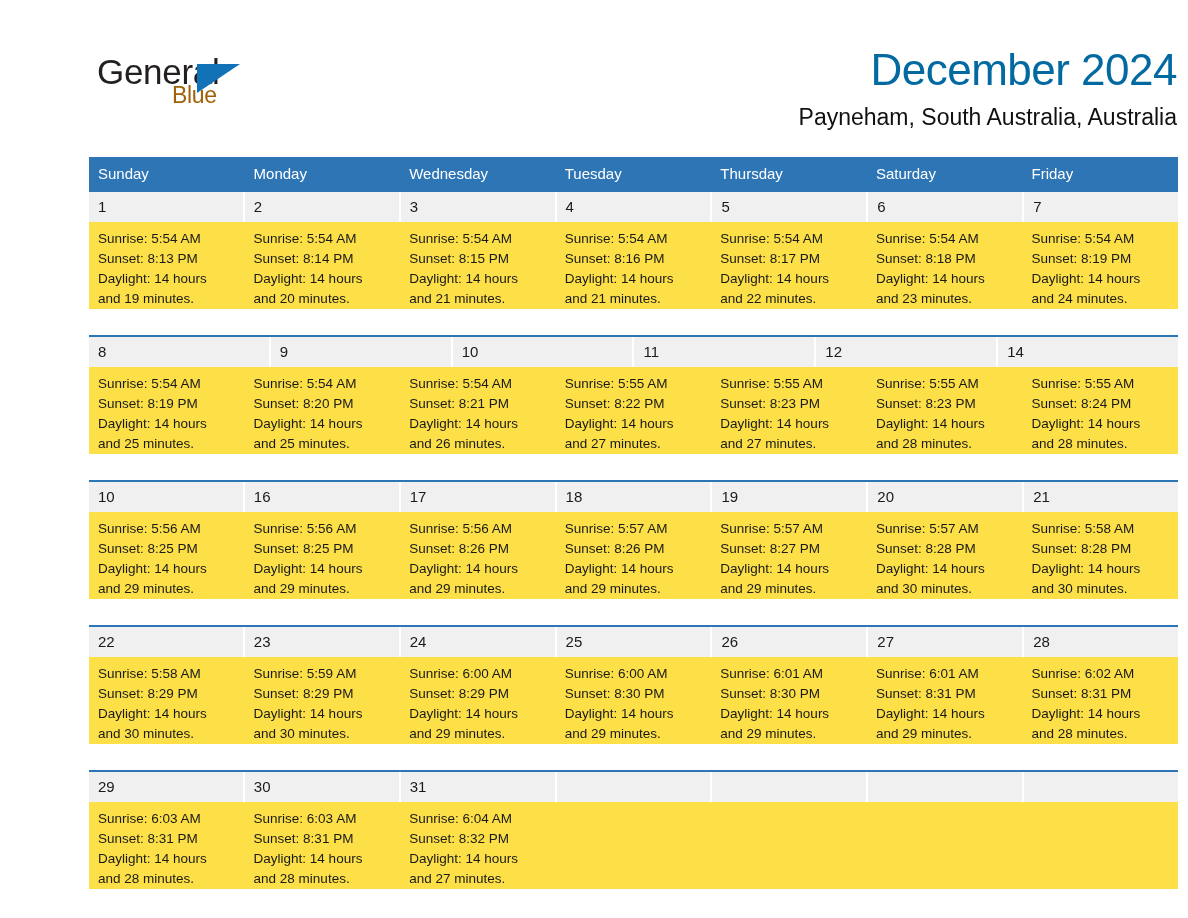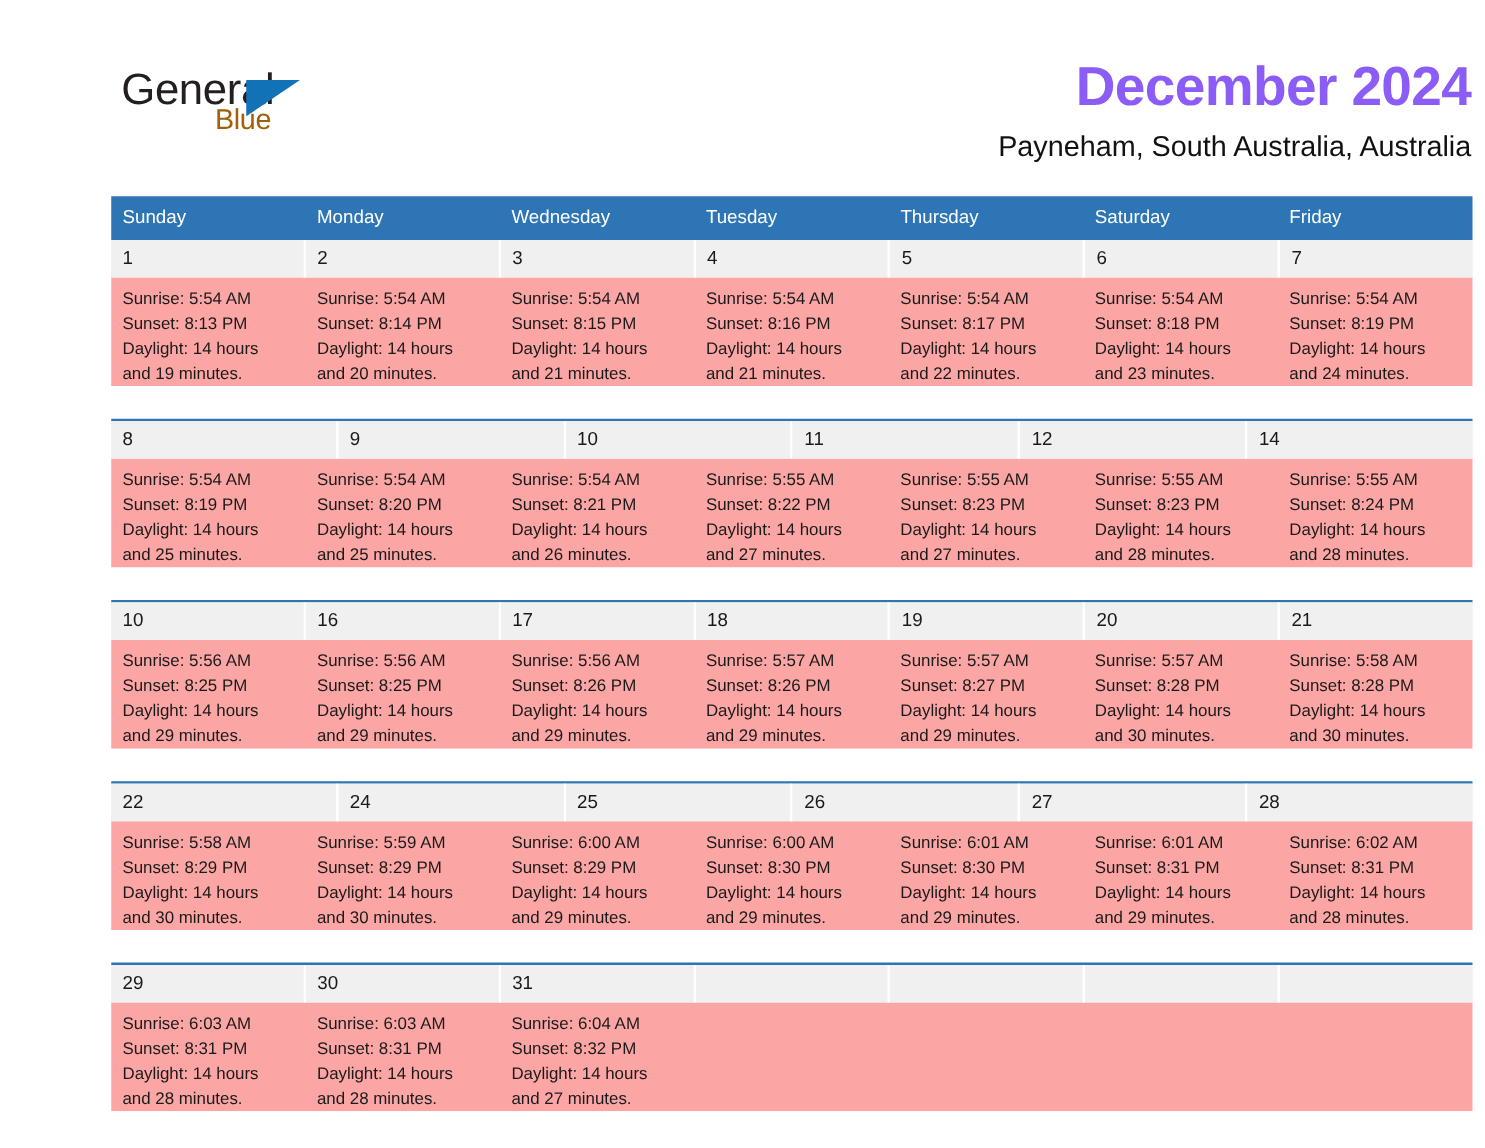--- a/index.html
+++ b/index.html
@@ -70,22 +70,22 @@
   .title-block {
     position: absolute;
     right: 52px;
     top: 44px;
     text-align: right;
     width: 760px;
   }
   .month-title {
     font-size: 44px;
     line-height: 52px;
-    font-weight: bold;
-    color: #8b5cf6;
+    font-weight: normal;
+    color: #0369a1;
     margin: 0;
     letter-spacing: -0.5px;
   }
   .location {
     font-size: 23px;
     line-height: 30px;
     color: #111111;
     margin: 6px 0 0 0;
     font-weight: normal;
   }
@@ -123,22 +123,21 @@
     height: 26px;
     background: #ffffff;
   }
 
   .day-strip {
     display: flex;
     background: #f0f0f0;
   }
   .day-body {
     display: flex;
-    background: #fca5a5;
-    justify-content: center;
+    background: #fde047;
   }
 
   .dnum {
     flex: 1 1 0;
     font-size: 15px;
     line-height: 18px;
     color: #1a1a1a;
     padding: 6px 0 6px 9px;
     box-sizing: border-box;
     background: #f0f0f0;
@@ -355,20 +354,21 @@
           <div>Daylight: 14 hours</div>
           <div>and 30 minutes.</div>
         </div>
       </div>
       <div class="week-spacer"></div>
     </div>
 
     <div class="week-row">
       <div class="day-strip">
         <div class="dnum">22</div>
+        <div class="dnum">23</div>
         <div class="dnum">24</div>
         <div class="dnum">25</div>
         <div class="dnum">26</div>
         <div class="dnum">27</div>
         <div class="dnum">28</div>
       </div>
       <div class="day-body">
         <div class="dcell">
           <div>Sunrise: 5:58 AM</div>
           <div>Sunset: 8:29 PM</div>

